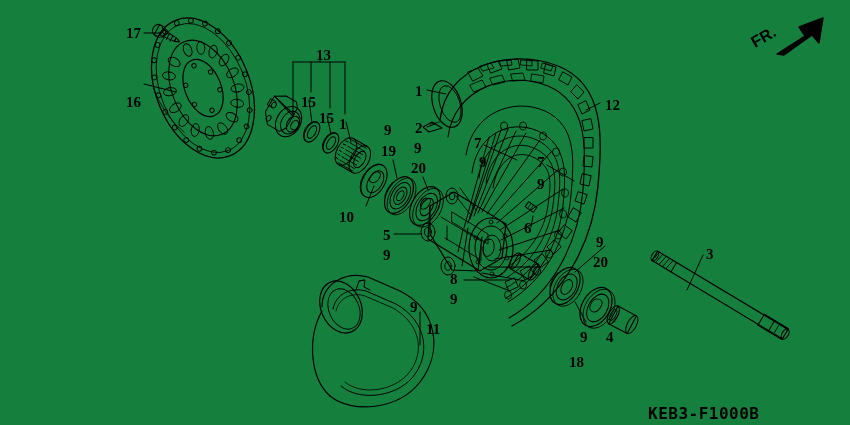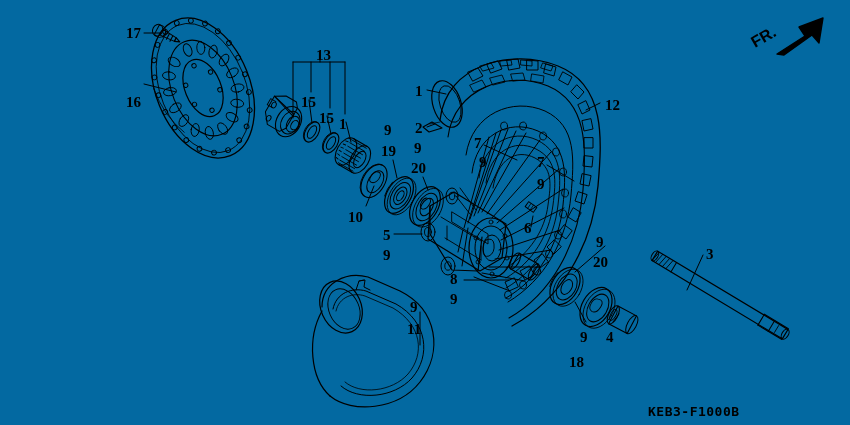--- a/index.html
+++ b/index.html
@@ -8,21 +8,21 @@
     padding: 0;
     background: #ffffff;
   }
   body {
     font-family: "Liberation Serif", "DejaVu Serif", serif;
   }
   #diagram-root {
     position: relative;
     width: 850px;
     height: 425px;
-    background: #0369a1;
+    background: #15803d;
     overflow: hidden;
   }
   #diagram-svg {
     position: absolute;
     top: 0;
     left: 0;
     width: 850px;
     height: 425px;
   }
   .callout {
@@ -33,21 +33,21 @@
     color: #000000;
     line-height: 1;
     white-space: nowrap;
     user-select: none;
   }
   #part-number {
     position: absolute;
     left: 648px;
     top: 404px;
     font-family: "DejaVu Sans Mono", "Liberation Mono", monospace;
-    font-size: 13px;
+    font-size: 16px;
     font-weight: bold;
     letter-spacing: 0.5px;
     color: #000000;
     white-space: nowrap;
   }
   #fr-label {
     position: absolute;
     left: 748px;
     top: 36px;
     font-family: "Liberation Sans", "DejaVu Sans", sans-serif;
@@ -429,34 +429,34 @@
   <div class="callout" style="left:415px; top:121px;">2</div>
   <div class="callout" style="left:605px; top:98px;">12</div>
   <div class="callout" style="left:384px; top:123px;">9</div>
   <div class="callout" style="left:381px; top:144px;">19</div>
   <div class="callout" style="left:414px; top:141px;">9</div>
   <div class="callout" style="left:411px; top:161px;">20</div>
   <div class="callout" style="left:474px; top:136px;">7</div>
   <div class="callout" style="left:479px; top:155px;">9</div>
   <div class="callout" style="left:537px; top:155px;">7</div>
   <div class="callout" style="left:537px; top:177px;">9</div>
-  <div class="callout" style="left:348px; top:210px;">10</div>
+  <div class="callout" style="left:339px; top:210px;">10</div>
   <div class="callout" style="left:383px; top:228px;">5</div>
   <div class="callout" style="left:383px; top:248px;">9</div>
   <div class="callout" style="left:524px; top:221px;">6</div>
   <div class="callout" style="left:450px; top:272px;">8</div>
   <div class="callout" style="left:450px; top:292px;">9</div>
   <div class="callout" style="left:596px; top:235px;">9</div>
   <div class="callout" style="left:593px; top:255px;">20</div>
   <div class="callout" style="left:580px; top:330px;">9</div>
   <div class="callout" style="left:606px; top:330px;">4</div>
   <div class="callout" style="left:569px; top:355px;">18</div>
   <div class="callout" style="left:706px; top:247px;">3</div>
   <div class="callout" style="left:410px; top:300px;">9</div>
-  <div class="callout" style="left:407px; top:322px;">11</div>
+  <div class="callout" style="left:426px; top:322px;">11</div>
 
   <div id="fr-label">FR.</div>
   <svg style="position:absolute; left:775px; top:14px; width:60px; height:44px;" viewBox="0 0 60 44" xmlns="http://www.w3.org/2000/svg">
     <path d="M2,40 L30,22 L24,13 L48,4 L44,29 L37,21 L9,41 Z" fill="#000000" stroke="#000000" stroke-width="1.4" stroke-linejoin="round"></path>
   </svg>
 
   <div id="part-number">KEB3-F1000B</div>
 
 </div>
 

